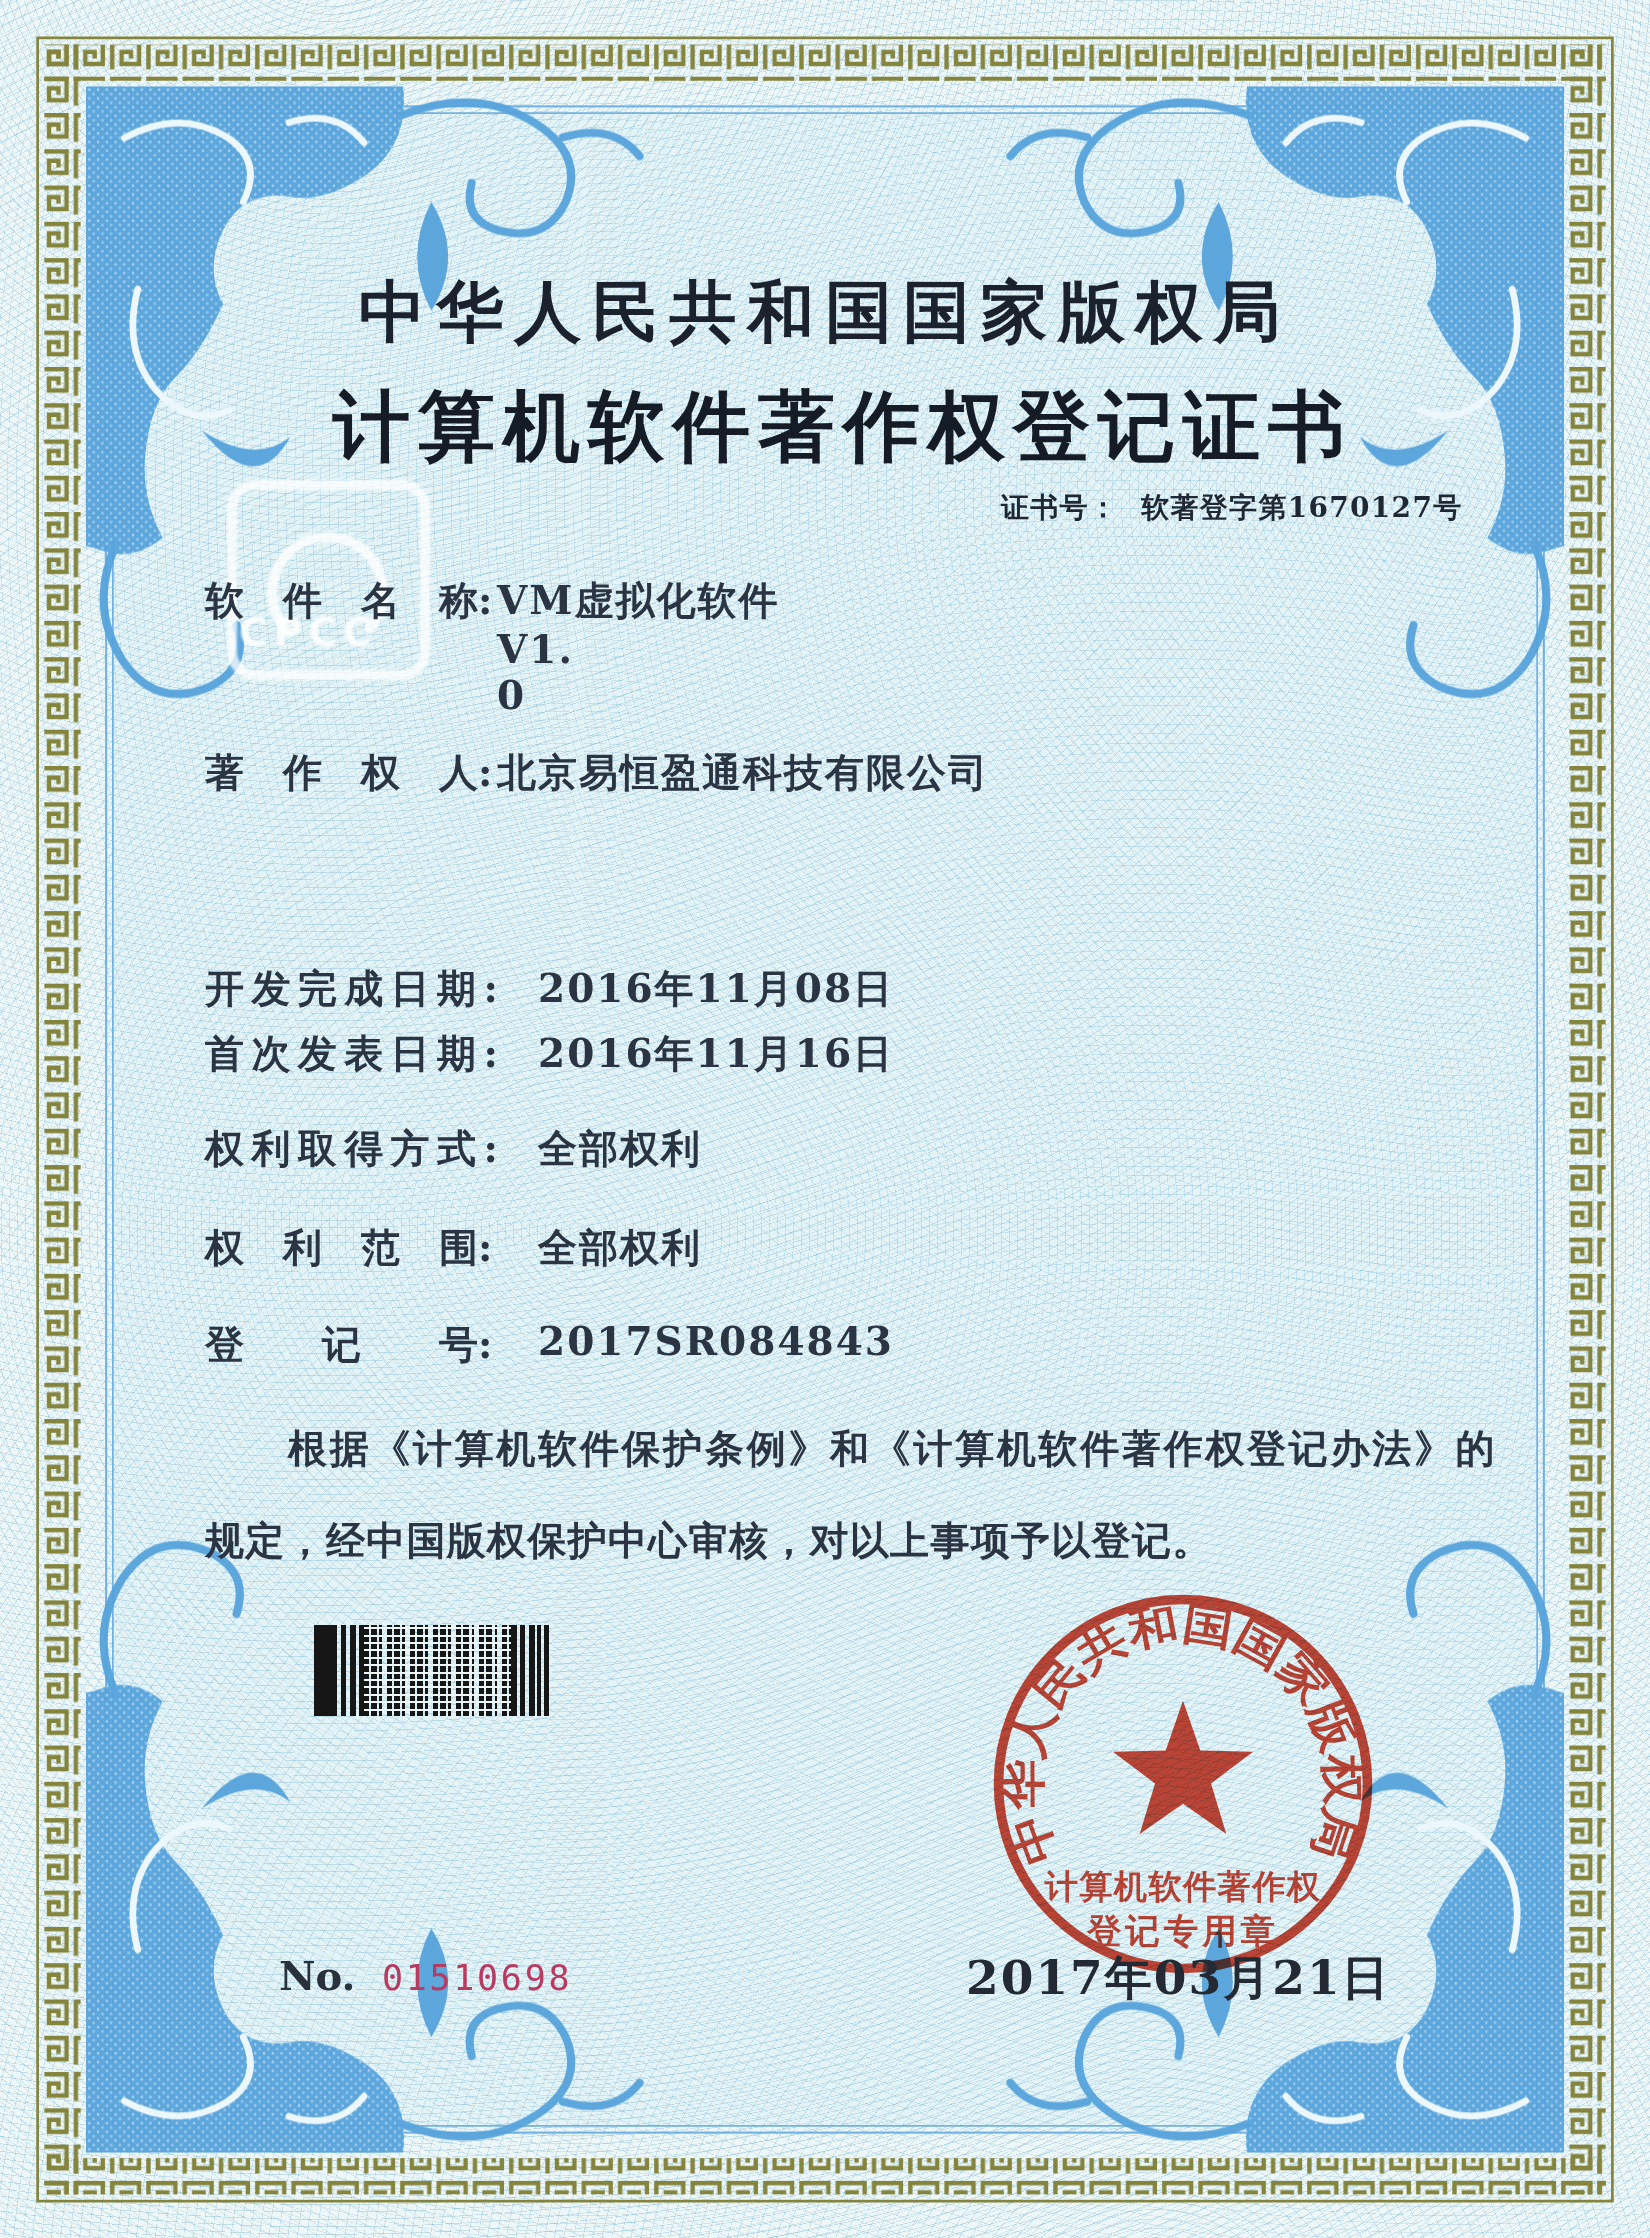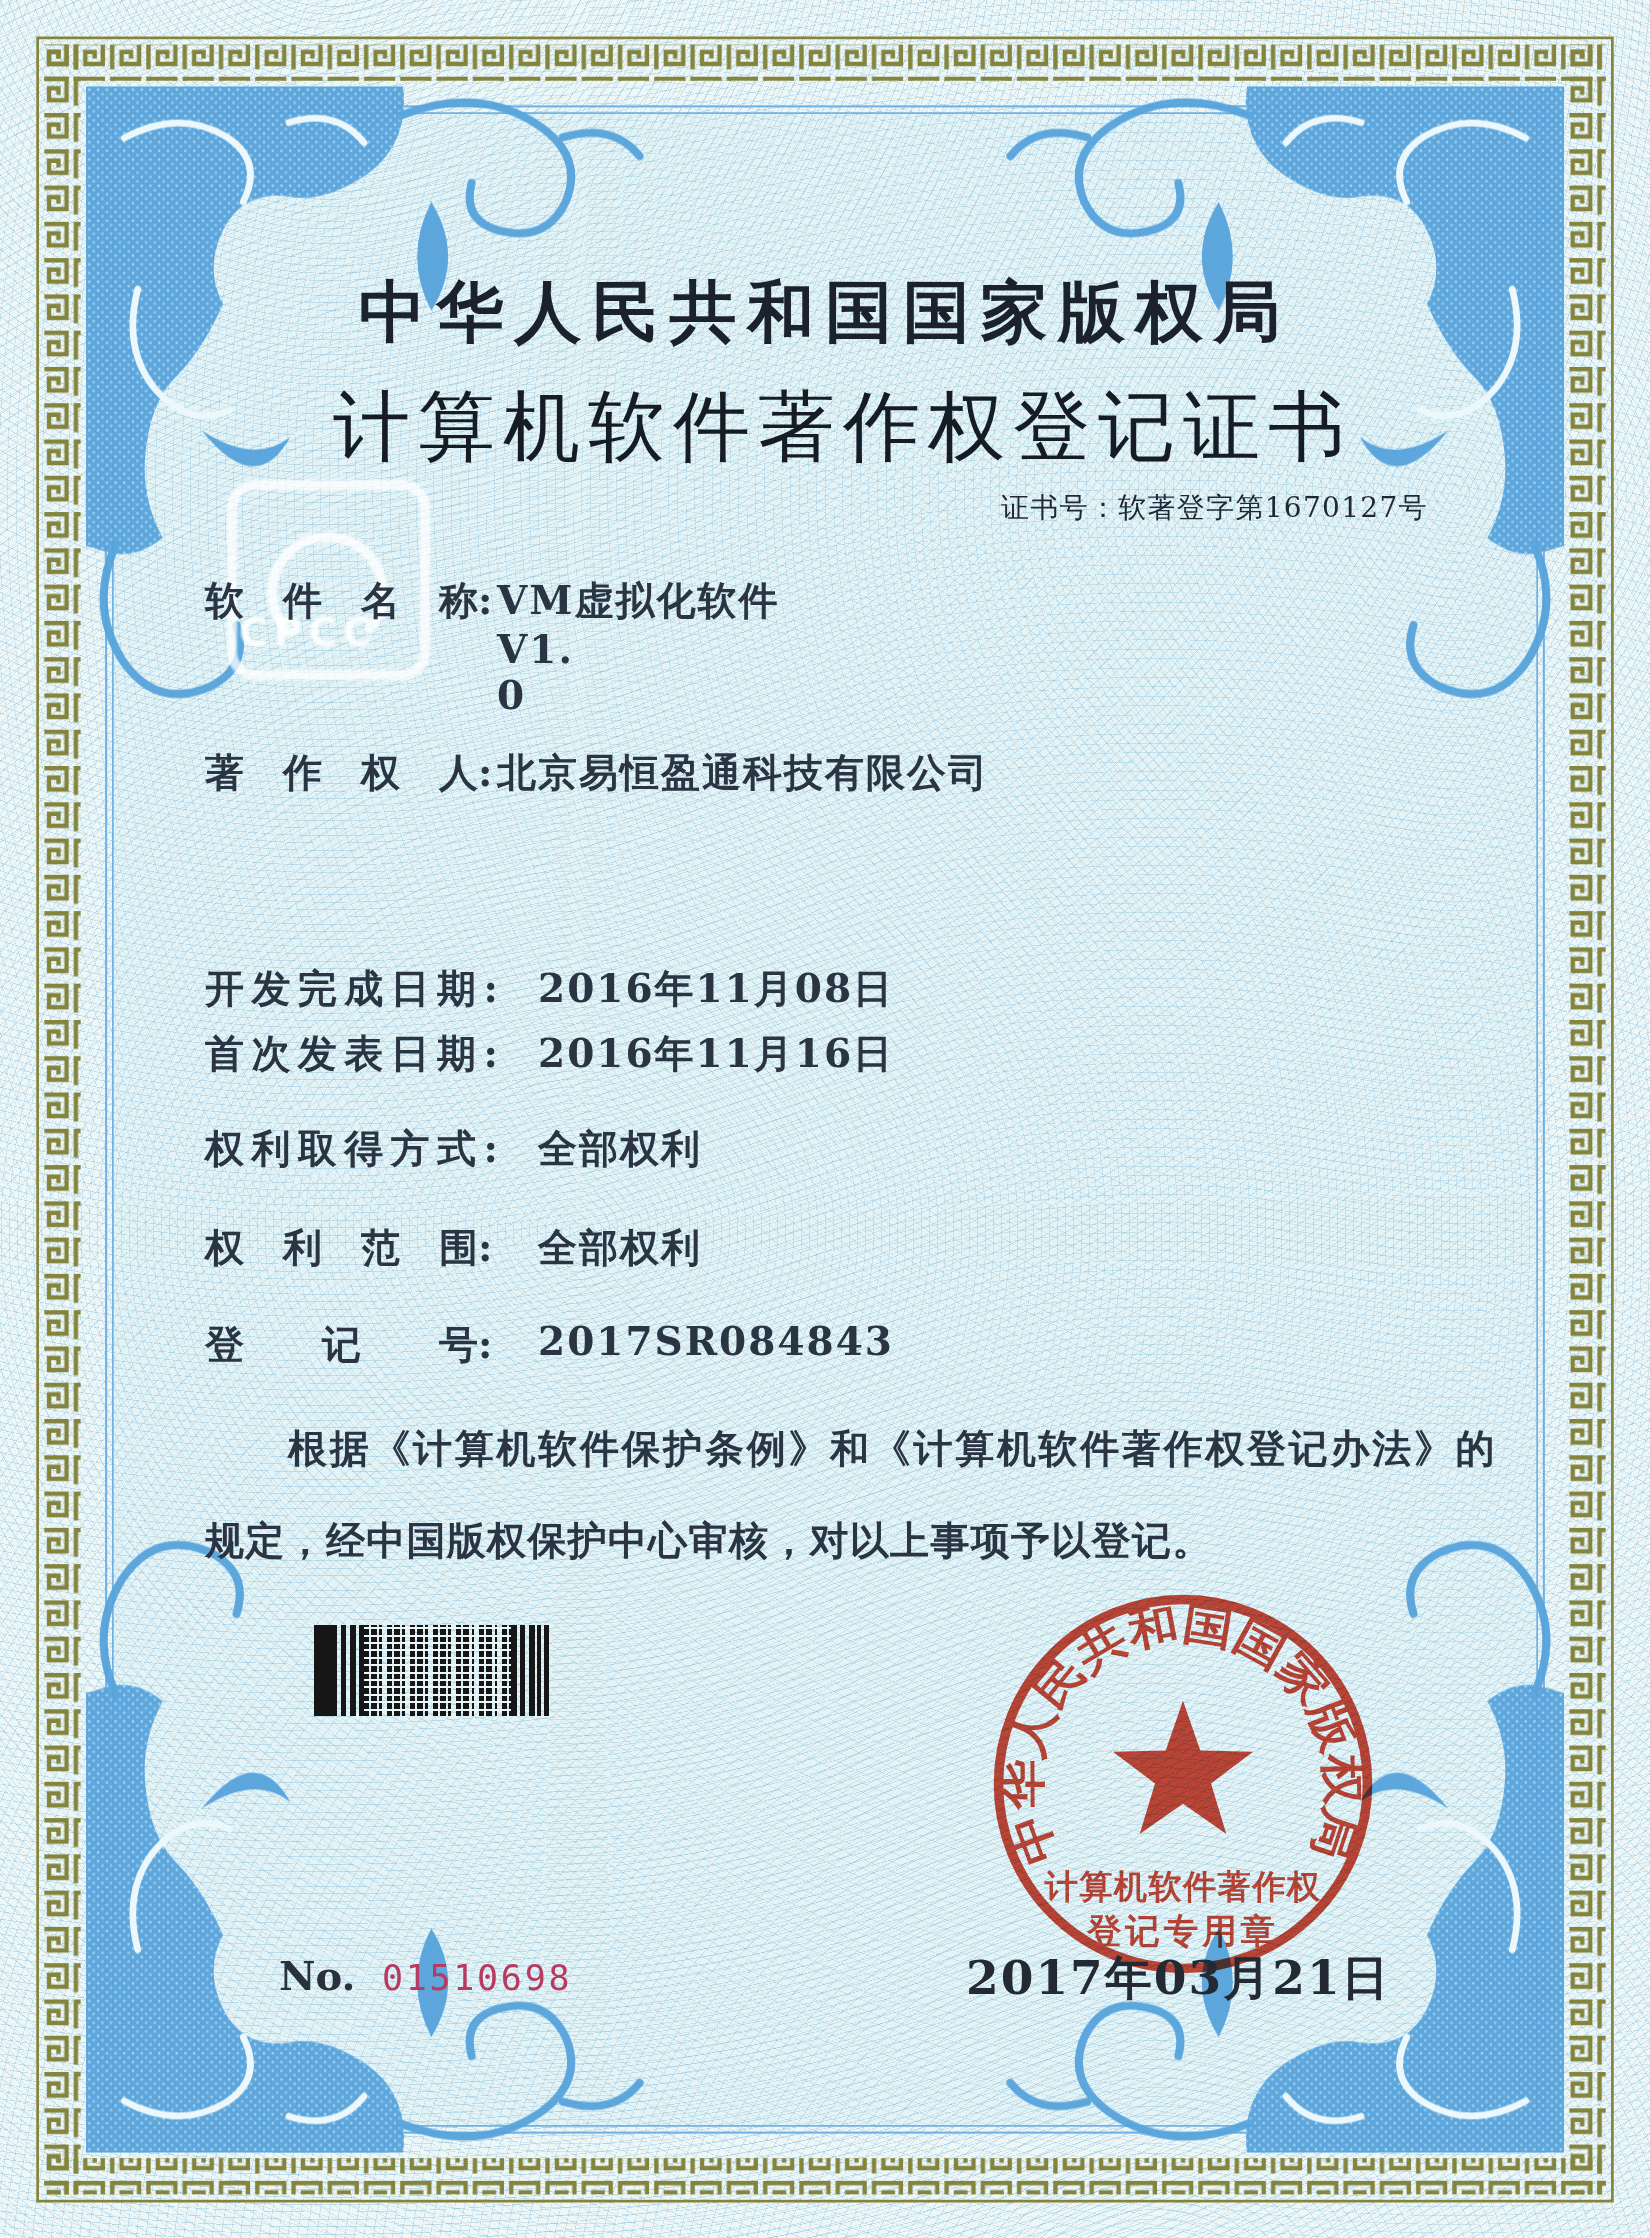--- a/index.html
+++ b/index.html
@@ -27,26 +27,26 @@
 
   .abs { position:absolute; z-index:5; }
 
   .title {
     left:0; right:0; text-align:center; top:267px;
     font-size:67px; font-weight:700; letter-spacing:10.7px;
     color:#1c222d; white-space:pre;
   }
   .subtitle {
     left:0; right:0; text-align:center; top:376px;
-    font-size:77px; font-weight:400; letter-spacing:8px;
+    font-size:77px; font-weight:700; letter-spacing:8px;
     color:#161c26; white-space:pre;padding-left:36px;
   }
   .certno-line {
-    left:1001px; top:489px; display:flex; 
-    font-size:28px; font-weight:400; color:#1e2733; letter-spacing:1.3px;
+    left:1001px; top:489px; display:flex; gap:23px;
+    font-size:28px; font-weight:700; color:#1e2733; letter-spacing:1.3px;
   }
   .field-row { position:absolute; left:205px; z-index:5; height:47px; }
   .field-label {
     font-size:39px; font-weight:700; color:#2a3442; white-space:pre; display:inline-block;
   }
   .label-tight { letter-spacing:7.4px; }
   .field-value {
     position:absolute; top:0; font-size:39px; font-weight:700;
     color:#2a3442; letter-spacing:2px; white-space:pre;
   }

